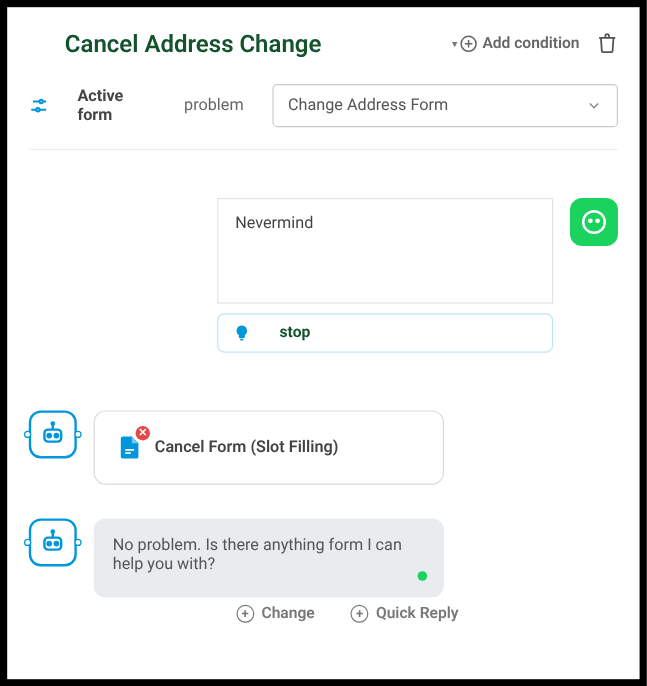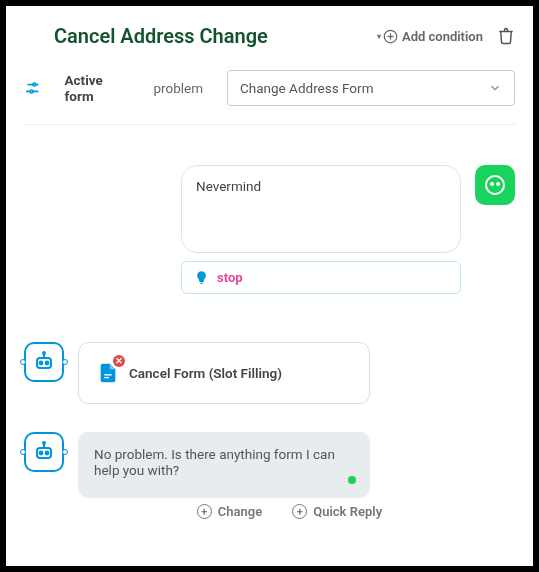--- a/index.html
+++ b/index.html
@@ -105,21 +105,21 @@
     display: flex;
     justify-content: flex-start;
     align-items: flex-start;
     gap: 14px;
     margin-bottom: 28px;
   }
   .user-bubble {
     width: 280px;
     background: #fff;
     border: 1px solid #e0e3e6;
-    border-radius: 16px;
+    border-radius: 0;
     padding: 12px 14px;
     font-size: 13.5px;
     color: #444;
     min-height: 88px;
   }
   .user-col { display: flex; flex-direction: column; gap: 8px; width: 280px; }
   .user-avatar {
     width: 40px; height: 40px;
     background: #1ad35f;
     border-radius: 10px;
@@ -127,24 +127,24 @@
   }
   .user-avatar svg { width: 24px; height: 24px; }
   .intent-bar {
     width: 100%;
     background: #fff;
     border: 1px solid #bfe6f7;
     border-radius: 6px;
     padding: 8px 12px;
     display: flex;
     align-items: center;
-    gap: 8px;
+    gap: 24px;
     font-size: 13px;
     font-weight: 700;
-    color: #ec4899;
+    color: #14532d;
   }
   .bot-avatar {
     width: 40px; height: 40px;
     border: 2px solid #0096db;
     border-radius: 10px;
     display: flex; align-items: center; justify-content: center;
     color: #0096db;
     flex-shrink: 0;
   }
   .bot-avatar svg { width: 24px; height: 24px; }

